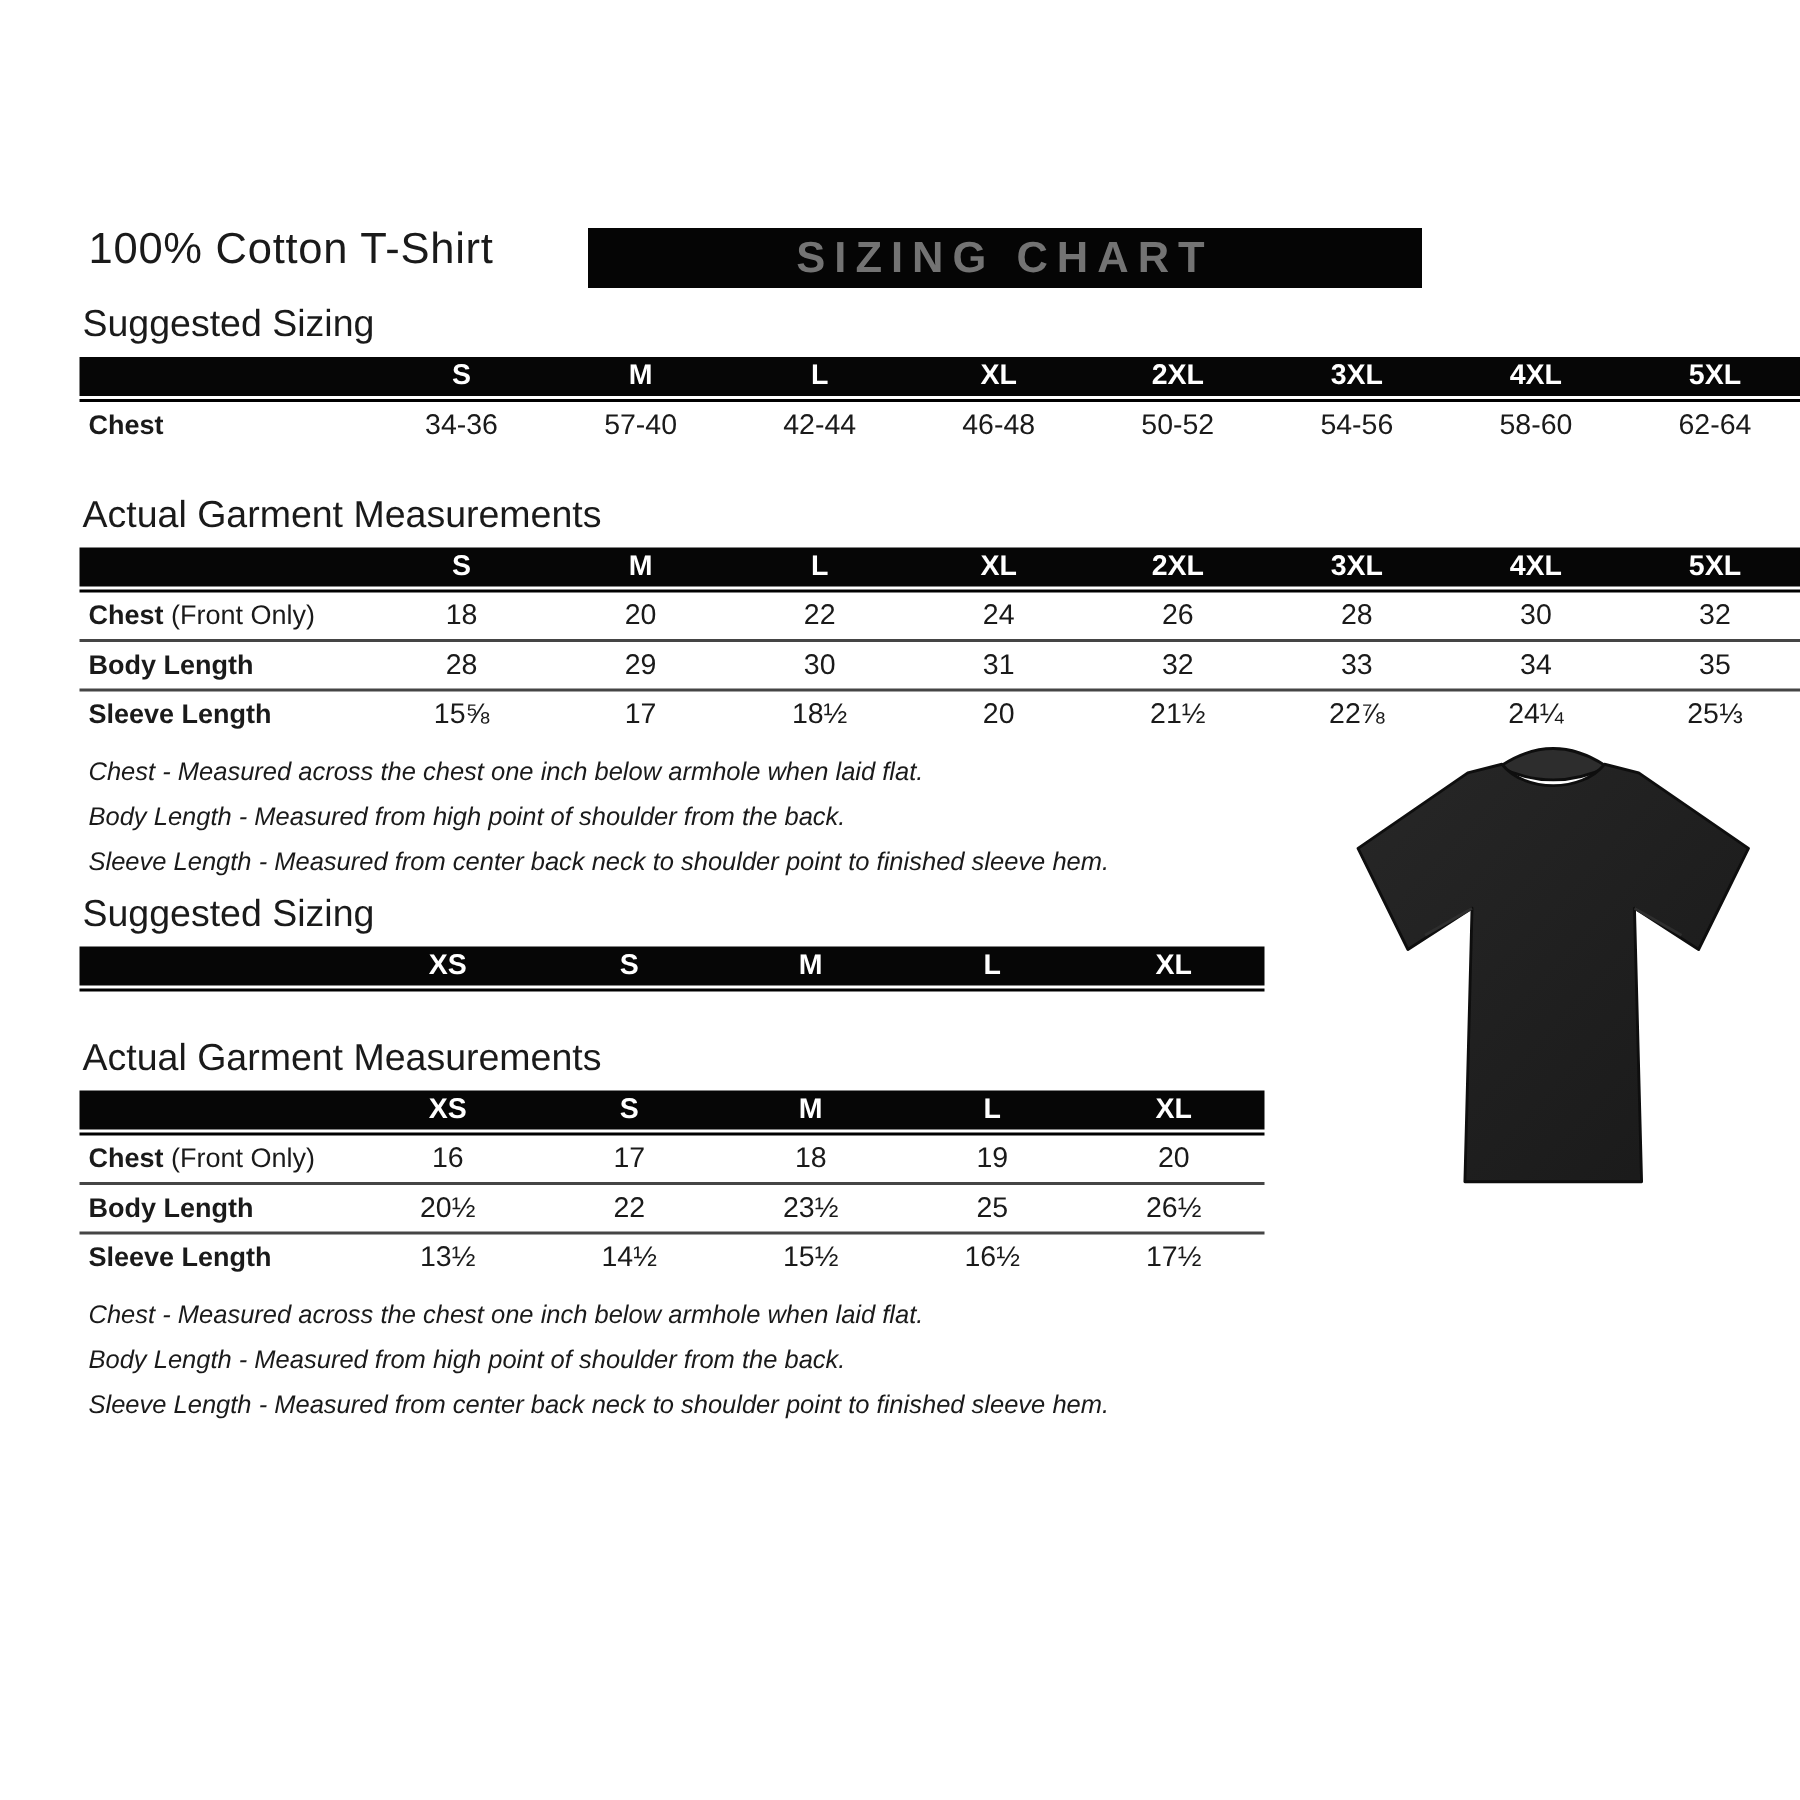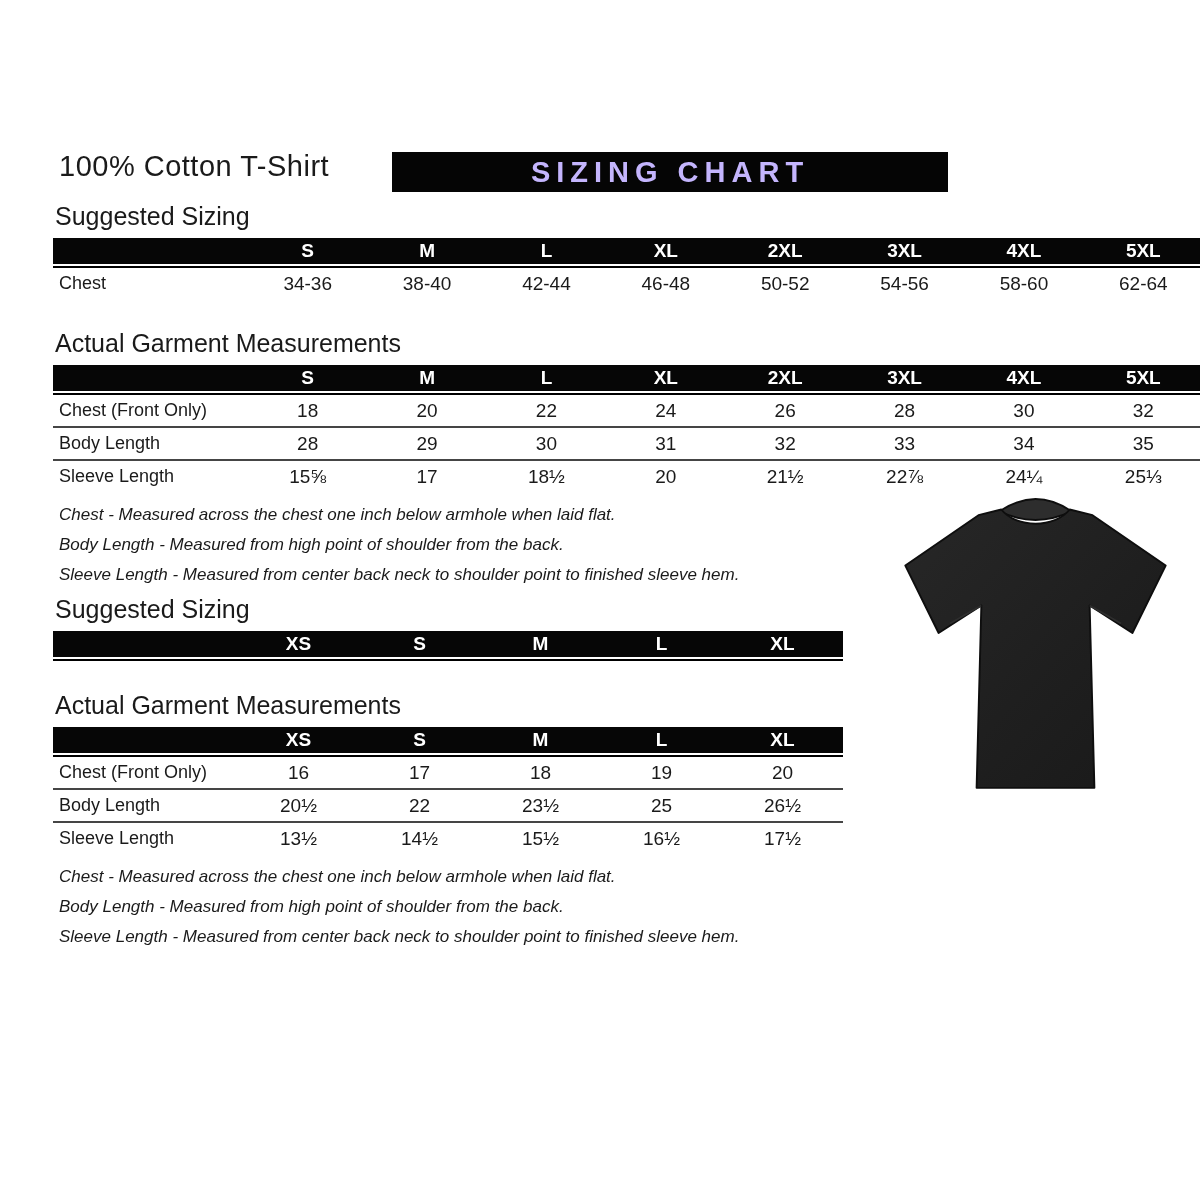--- a/index.html
+++ b/index.html
@@ -7,40 +7,40 @@
     width:1200px; height:1200px; background:#ffffff;
     font-family:"Liberation Sans", sans-serif; color:#1a1a1a;
     position:relative; overflow:hidden;
   }
   .content { position:absolute; top:148px; left:8px; width:1184px;margin-left:45px; }
 
   .titlebar { position:relative; height:48px; }
   .main-title { font-size:29px; letter-spacing:0.5px; padding-left:6px; padding-top:2px; }
   .banner {
     position:absolute; left:339px; top:4px; width:556px; height:40px;
-    background:#050505; color:#c4b5fd; display:flex; align-items:center; justify-content:center;
+    background:#050505; color:#737373; display:flex; align-items:center; justify-content:center;
   }
   .banner span { font-weight:bold; font-size:29px; letter-spacing:6px; }
 
   .section-label { font-size:25px; margin:6px 0 7px 2px; }
   .gap-lg { margin-top:30px; }
 
   .tbl { }
   .tbl.adult { width:1150px; }
   .tbl.youth { width:790px; }
   .tbl-head {
     display:grid; background:#060606; color:#ffffff; height:26px;
     align-items:center; font-weight:bold; font-size:19px;
   }
   .tbl-head .hcell { text-align:center; }
   .tbl-underline { height:2px; background:#000000; margin-top:2px; }
   .tbl-sep { height:2px; background:#454545; }
   .tbl-row { display:grid; height:31px; align-items:center; font-size:19px; }
   .tbl-row .rlabel { padding-left:6px; font-size:18px; }
-  .tbl-row .rlabel .lbl { font-weight:normal; }
+  .tbl-row .rlabel .lbl { font-weight:bold; }
   .tbl-row .rlabel .suffix { font-weight:normal; }
   .tbl-row .cell { text-align:center; }
 
   .notes { margin-top:13px; padding-left:6px; font-size:17px;font-style:italic; }
   .note { margin-bottom:10px; }
 
   .youth-title { font-size:30px; font-weight:bold; margin-top:8px; padding-left:2px; letter-spacing:0.2px; }
 
   .tshirt { position:absolute; left:893px; top:470px; width:285px; height:345px; }
 </style>
@@ -66,21 +66,21 @@
         <div class="hcell">XL</div>
         <div class="hcell">2XL</div>
         <div class="hcell">3XL</div>
         <div class="hcell">4XL</div>
         <div class="hcell">5XL</div>
       </div>
       <div class="tbl-underline"></div>
       <div class="tbl-row" style="grid-template-columns: 195px repeat(8, 1fr);">
         <div class="rlabel"><span class="lbl">Chest</span></div>
         <div class="cell">34-36</div>
-        <div class="cell">38-40</div>
+        <div class="cell">57-40</div>
         <div class="cell">42-44</div>
         <div class="cell">46-48</div>
         <div class="cell">50-52</div>
         <div class="cell">54-56</div>
         <div class="cell">58-60</div>
         <div class="cell">62-64</div>
       </div>
     </div>
 
   <div class="section-label gap-lg">Actual Garment Measurements</div>

